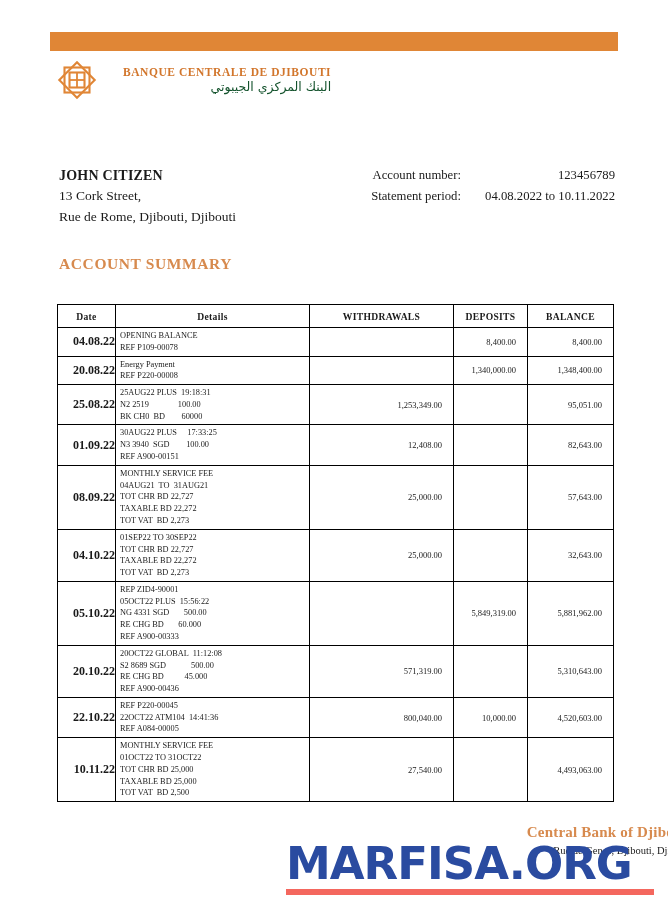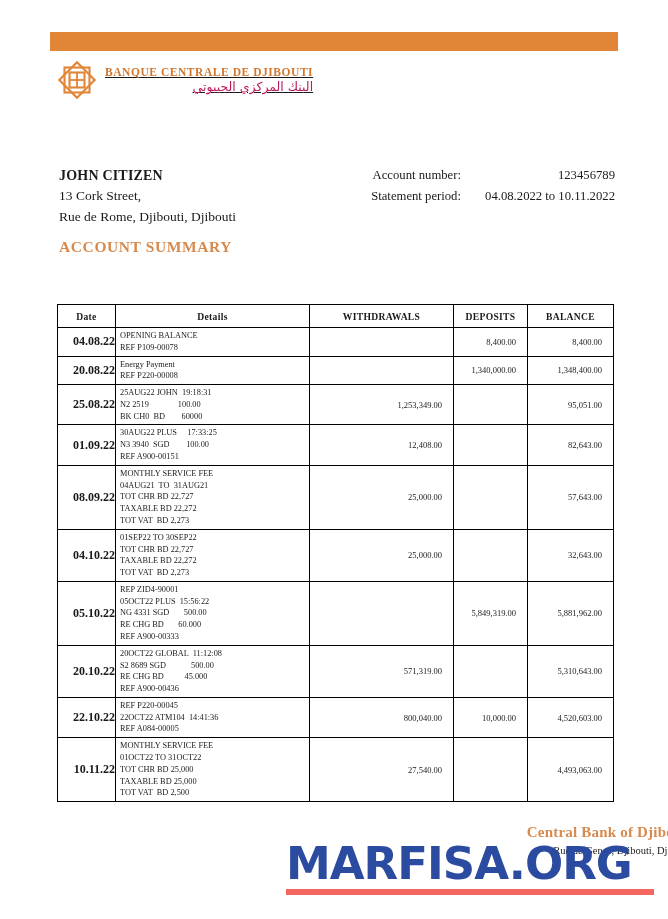--- a/index.html
+++ b/index.html
@@ -32,22 +32,21 @@
     background: #e08636;
   }
 
   
   .logo-block {
     position: absolute;
     left: 57px;
     top: 60px;
     display: flex;
     align-items: center;
-    gap: 8px;
-    text-decoration: underline;
+    gap: 26px;
   }
   .logo-mark {
     width: 40px;
     height: 40px;
     flex: 0 0 40px;
     display: block;
   }
   .logo-text {
     display: flex;
     flex-direction: column;
@@ -58,21 +57,21 @@
     font-family: "Liberation Serif", serif;
     font-weight: bold;
     font-size: 11.5px;
     letter-spacing: 0.55px;
     color: #d2762c;
     white-space: nowrap;
   }
   .bank-name-arabic {
     font-family: "DejaVu Sans", sans-serif;
     font-size: 12.5px;
-    color: #be185d;
+    color: #14532d;
     letter-spacing: 1.2px;
     direction: rtl;
     white-space: nowrap;
     margin-top: 2px;
   }
 
   
   .customer-block {
     position: absolute;
     left: 59px;
@@ -107,21 +106,21 @@
   }
   .account-value {
     width: 148px;
     text-align: right;
   }
 
   
   .section-heading {
     position: absolute;
     left: 59px;
-    top: 238px;
+    top: 255px;
     font-weight: bold;
     font-size: 15.5px;
     letter-spacing: 0.6px;
     color: #d78a4e;
   }
 
   
   .stmt-table {
     position: absolute;
     left: 57px;
@@ -300,21 +299,21 @@
             <div class="dline">Energy Payment</div>
             <div class="dline">REF P220-00008</div>
           </td>
           <td class="cell-num"></td>
           <td class="cell-num">1,340,000.00</td>
           <td class="cell-num">1,348,400.00</td>
         </tr>
         <tr>
           <td class="cell-date">25.08.22</td>
           <td class="cell-details">
-            <div class="dline">25AUG22 JOHN  19:18:31</div>
+            <div class="dline">25AUG22 PLUS  19:18:31</div>
             <div class="dline">N2 2519              100.00</div>
             <div class="dline">BK CH0  BD        60000</div>
           </td>
           <td class="cell-num">1,253,349.00</td>
           <td class="cell-num"></td>
           <td class="cell-num">95,051.00</td>
         </tr>
         <tr>
           <td class="cell-date">01.09.22</td>
           <td class="cell-details">

